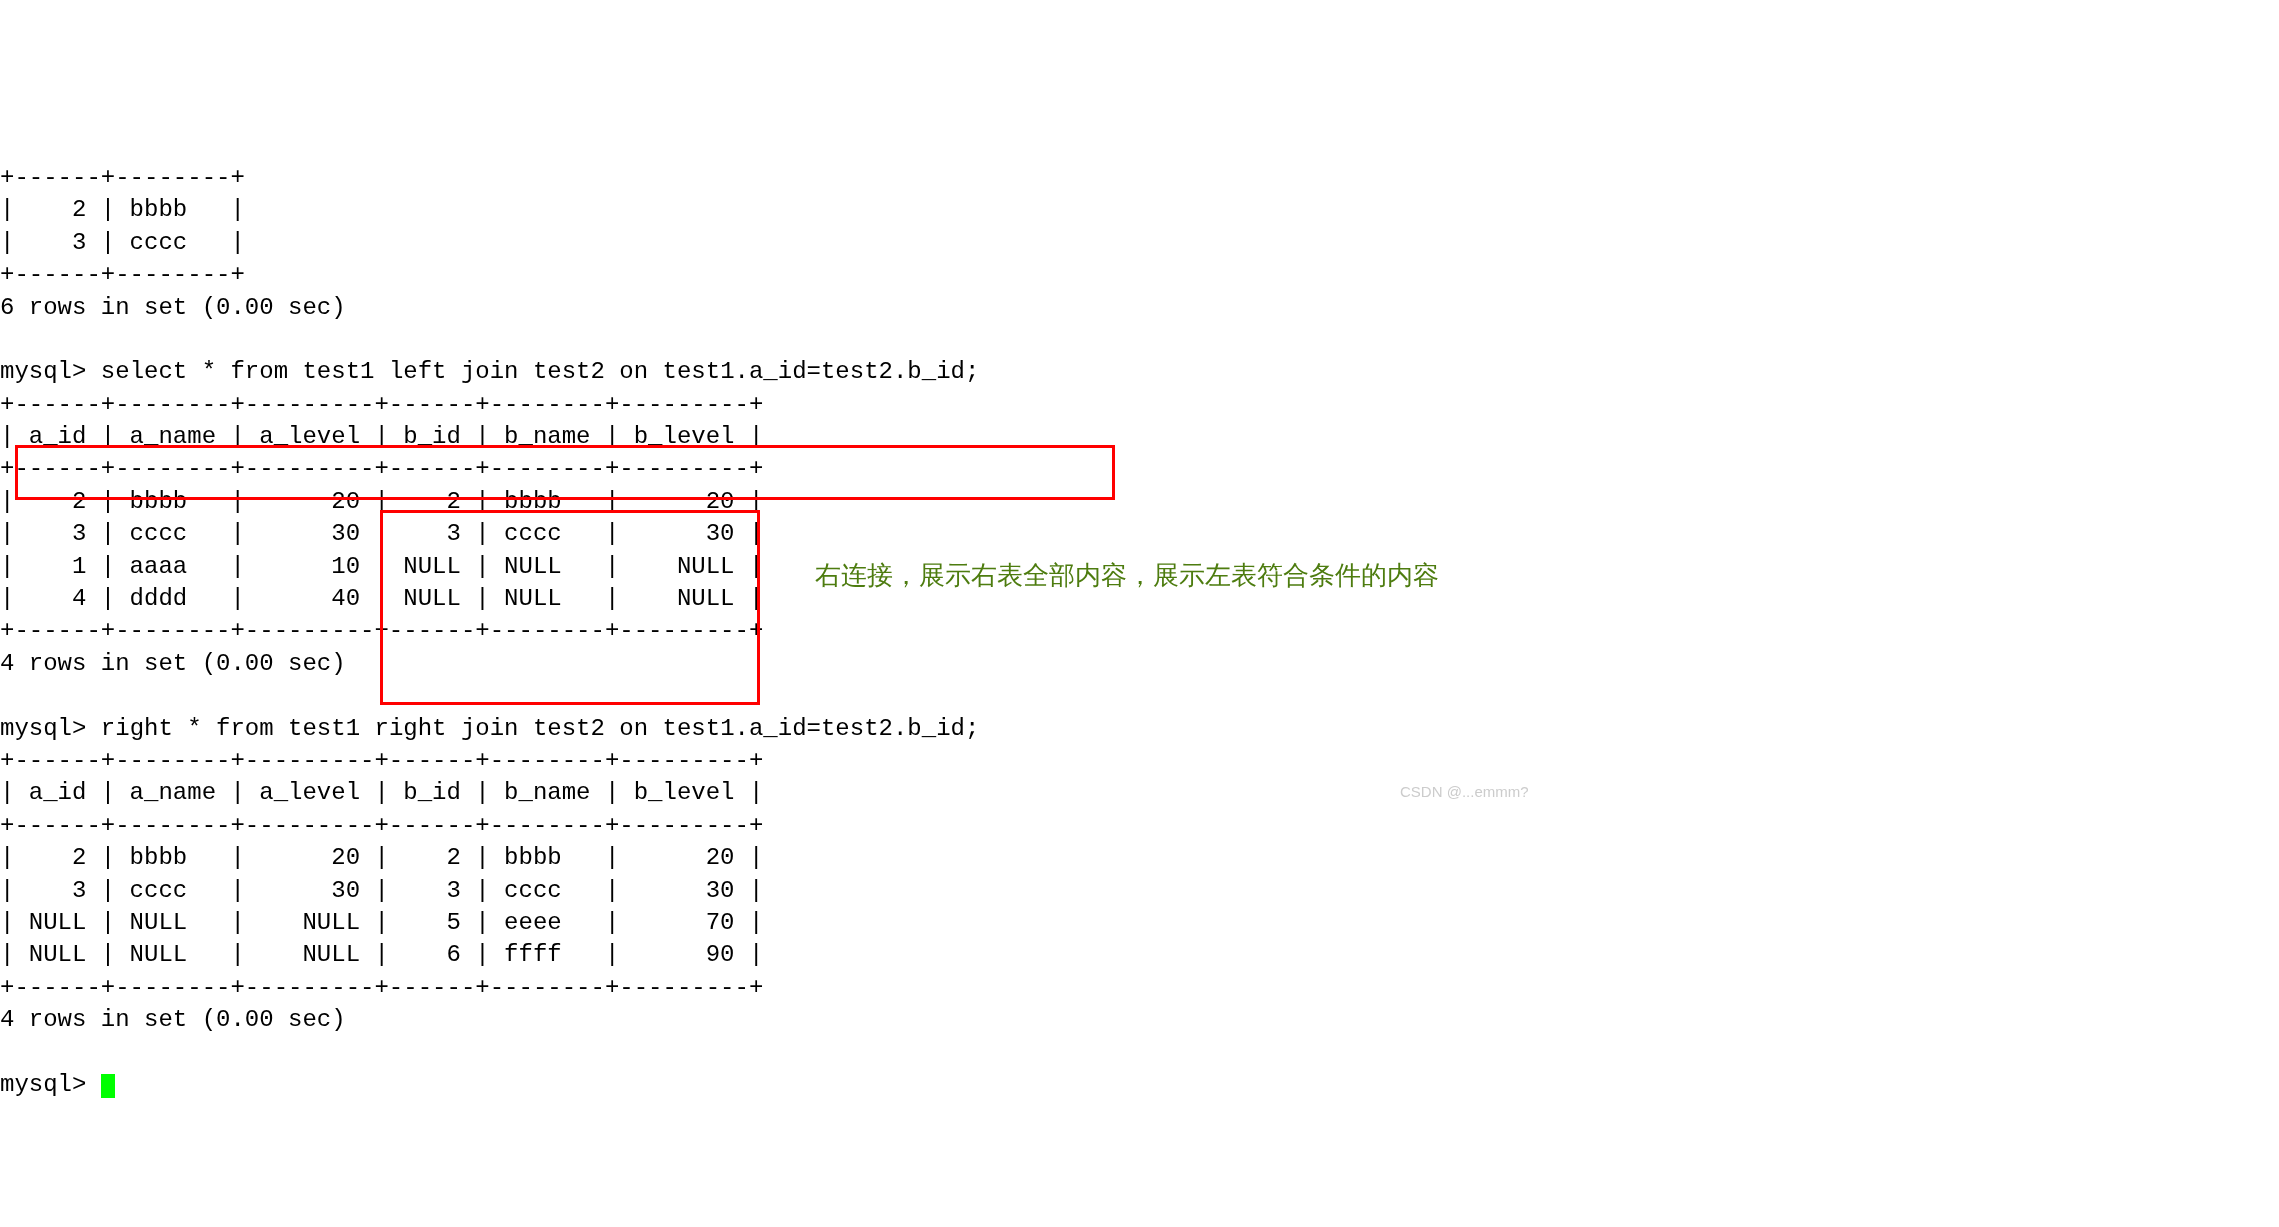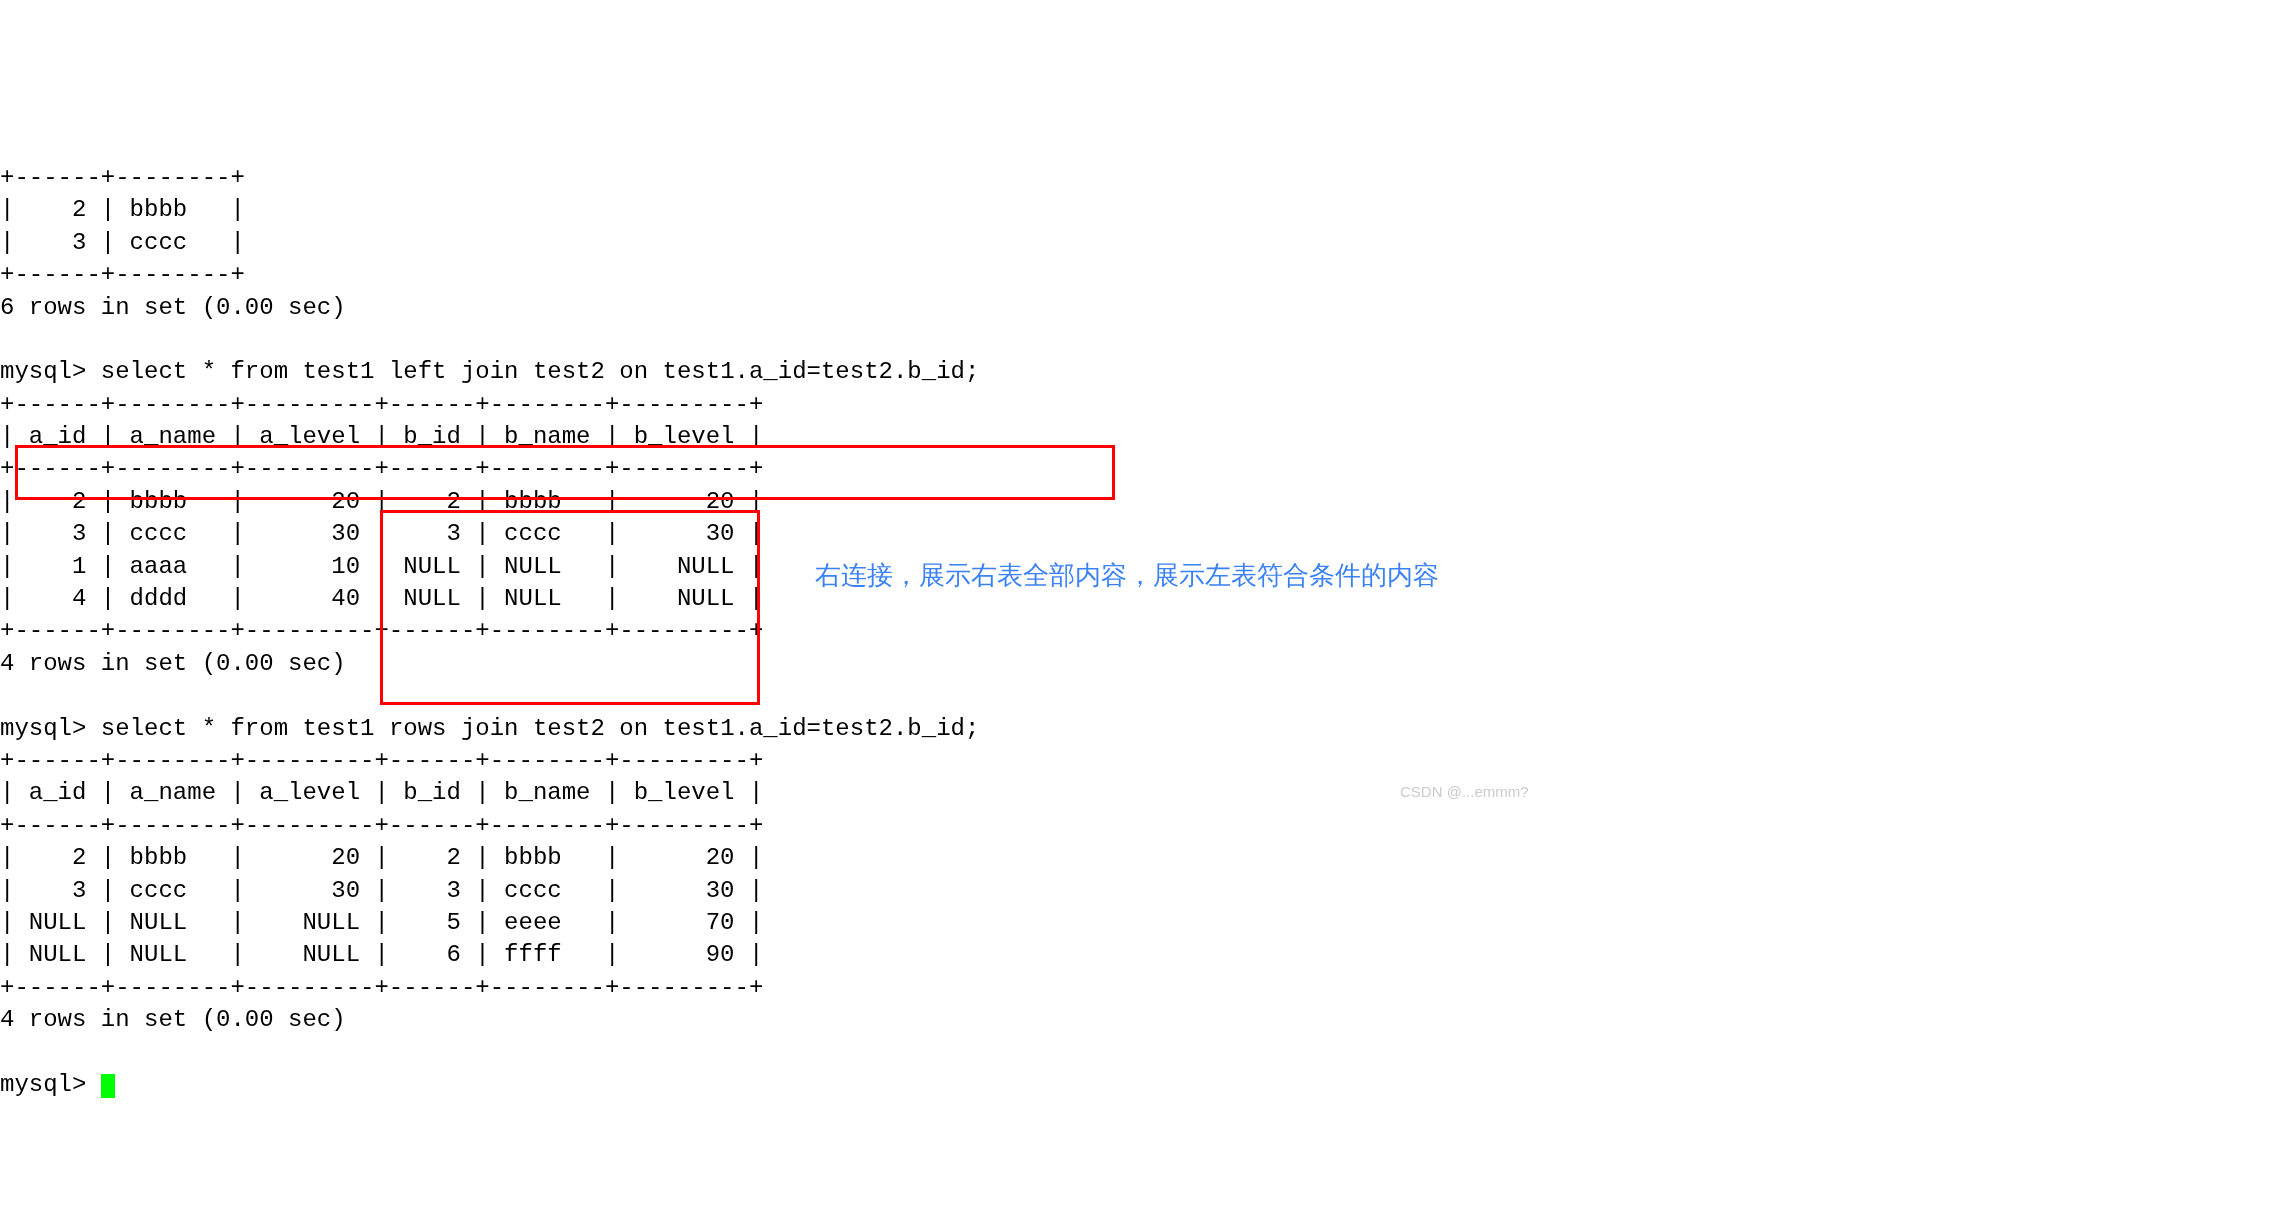--- a/index.html
+++ b/index.html
@@ -29,21 +29,21 @@
       border: 3px solid #ff0000;
       pointer-events: none;
     }
     .highlight-box-2 {
       position: absolute;
       border: 3px solid #ff0000;
       pointer-events: none;
     }
     .annotation {
       position: absolute;
-      color: #3b82f6;
+      color: #4d7c0f;
       font-family: "Microsoft YaHei", "SimHei", sans-serif;
       font-size: 26px;
       white-space: nowrap;
     }
     .watermark {
       position: absolute;
       color: #cccccc;
       font-size: 15px;
       font-family: sans-serif;
     }
@@ -64,21 +64,21 @@
 <span>+------+--------+---------+------+--------+---------+</span>
 <span>| a_id | a_name | a_level | b_id | b_name | b_level |</span>
 <span>+------+--------+---------+------+--------+---------+</span>
 <span>|    2 | bbbb   |      20 |    2 | bbbb   |      20 |</span>
 <span>|    3 | cccc   |      30 |    3 | cccc   |      30 |</span>
 <span>|    1 | aaaa   |      10 | NULL | NULL   |    NULL |</span>
 <span>|    4 | dddd   |      40 | NULL | NULL   |    NULL |</span>
 <span>+------+--------+---------+------+--------+---------+</span>
 <span>4 rows in set (0.00 sec)</span>
 
-<span><span>mysql&gt; </span><span>select * from test1 rows join test2 on test1.a_id=test2.b_id;</span></span>
+<span><span>mysql&gt; </span><span>right * from test1 right join test2 on test1.a_id=test2.b_id;</span></span>
 <span>+------+--------+---------+------+--------+---------+</span>
 <span>| a_id | a_name | a_level | b_id | b_name | b_level |</span>
 <span>+------+--------+---------+------+--------+---------+</span>
 <span>|    2 | bbbb   |      20 |    2 | bbbb   |      20 |</span>
 <span>|    3 | cccc   |      30 |    3 | cccc   |      30 |</span>
 <span>| NULL | NULL   |    NULL |    5 | eeee   |      70 |</span>
 <span>| NULL | NULL   |    NULL |    6 | ffff   |      90 |</span>
 <span>+------+--------+---------+------+--------+---------+</span>
 <span>4 rows in set (0.00 sec)</span>
 

